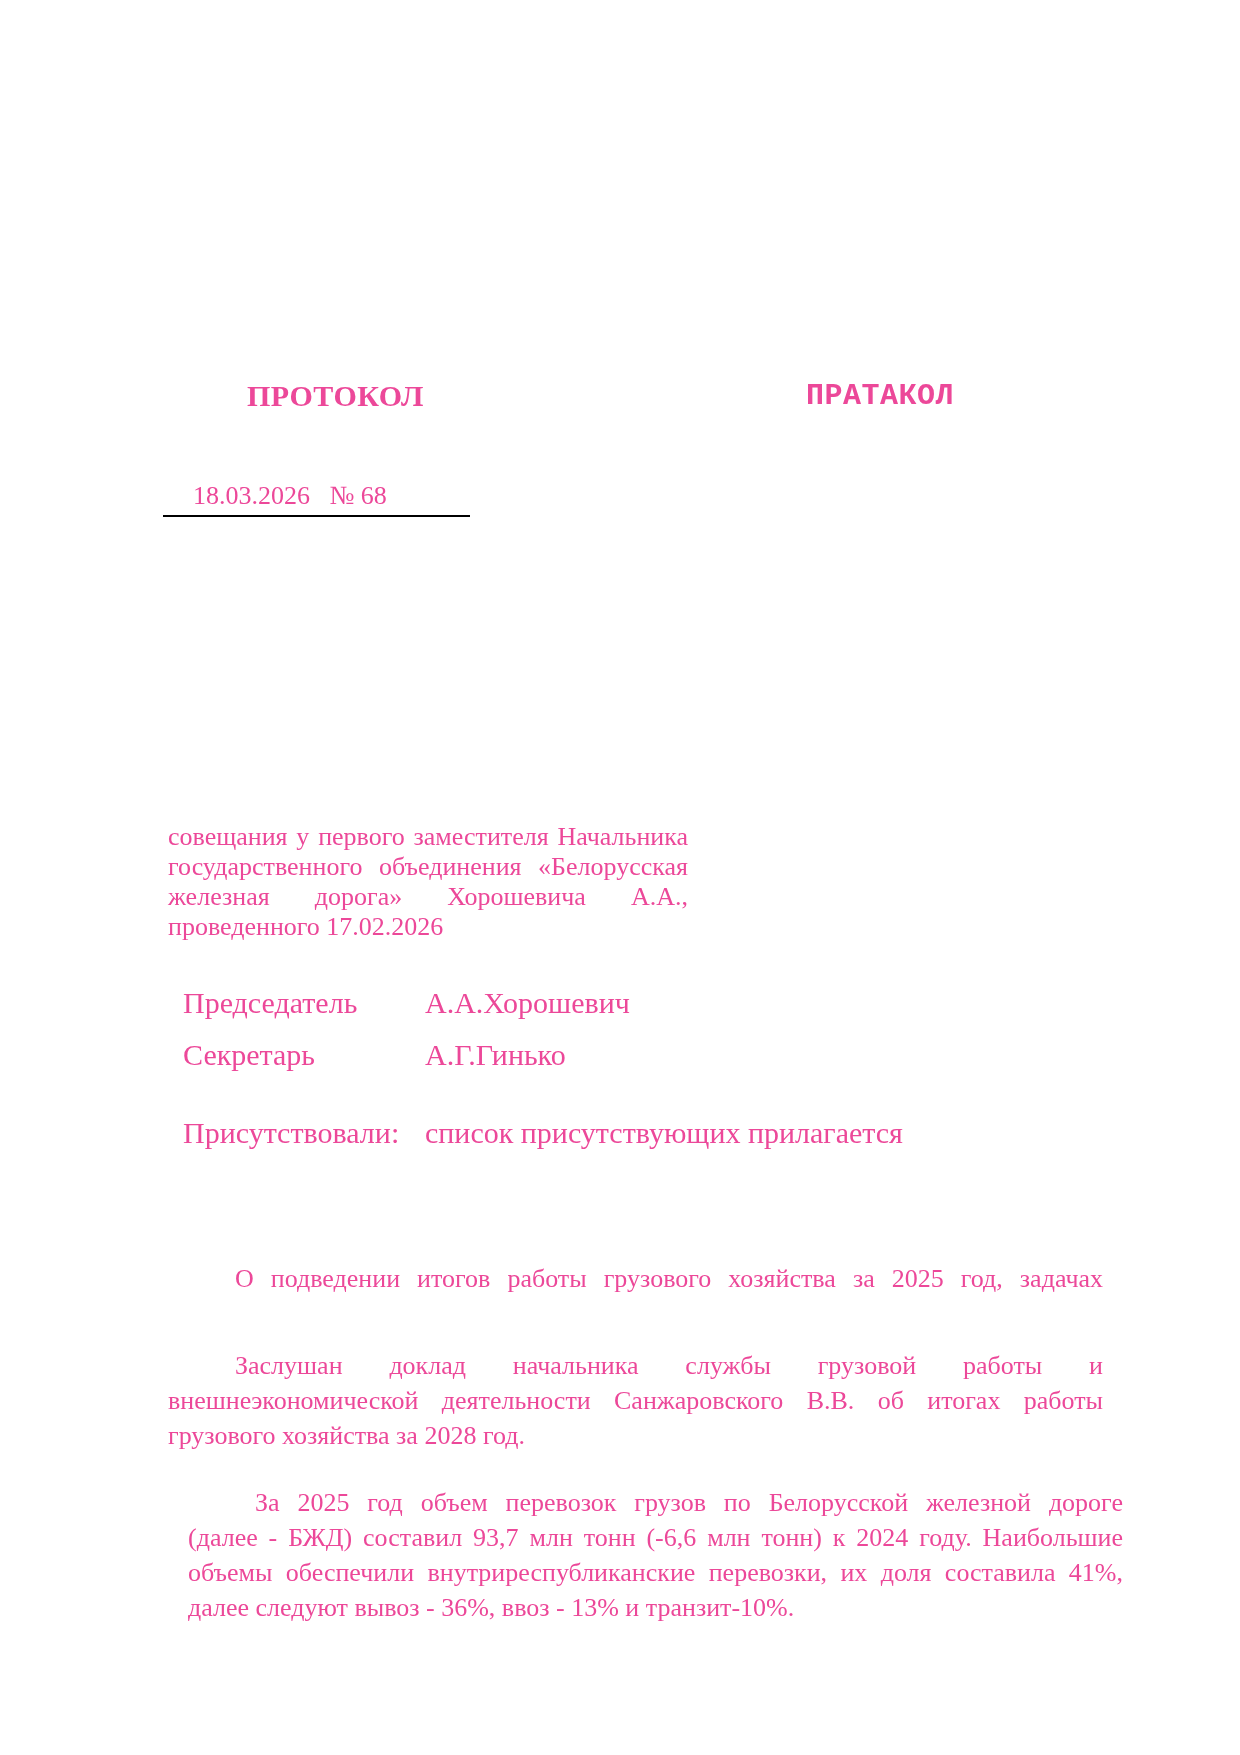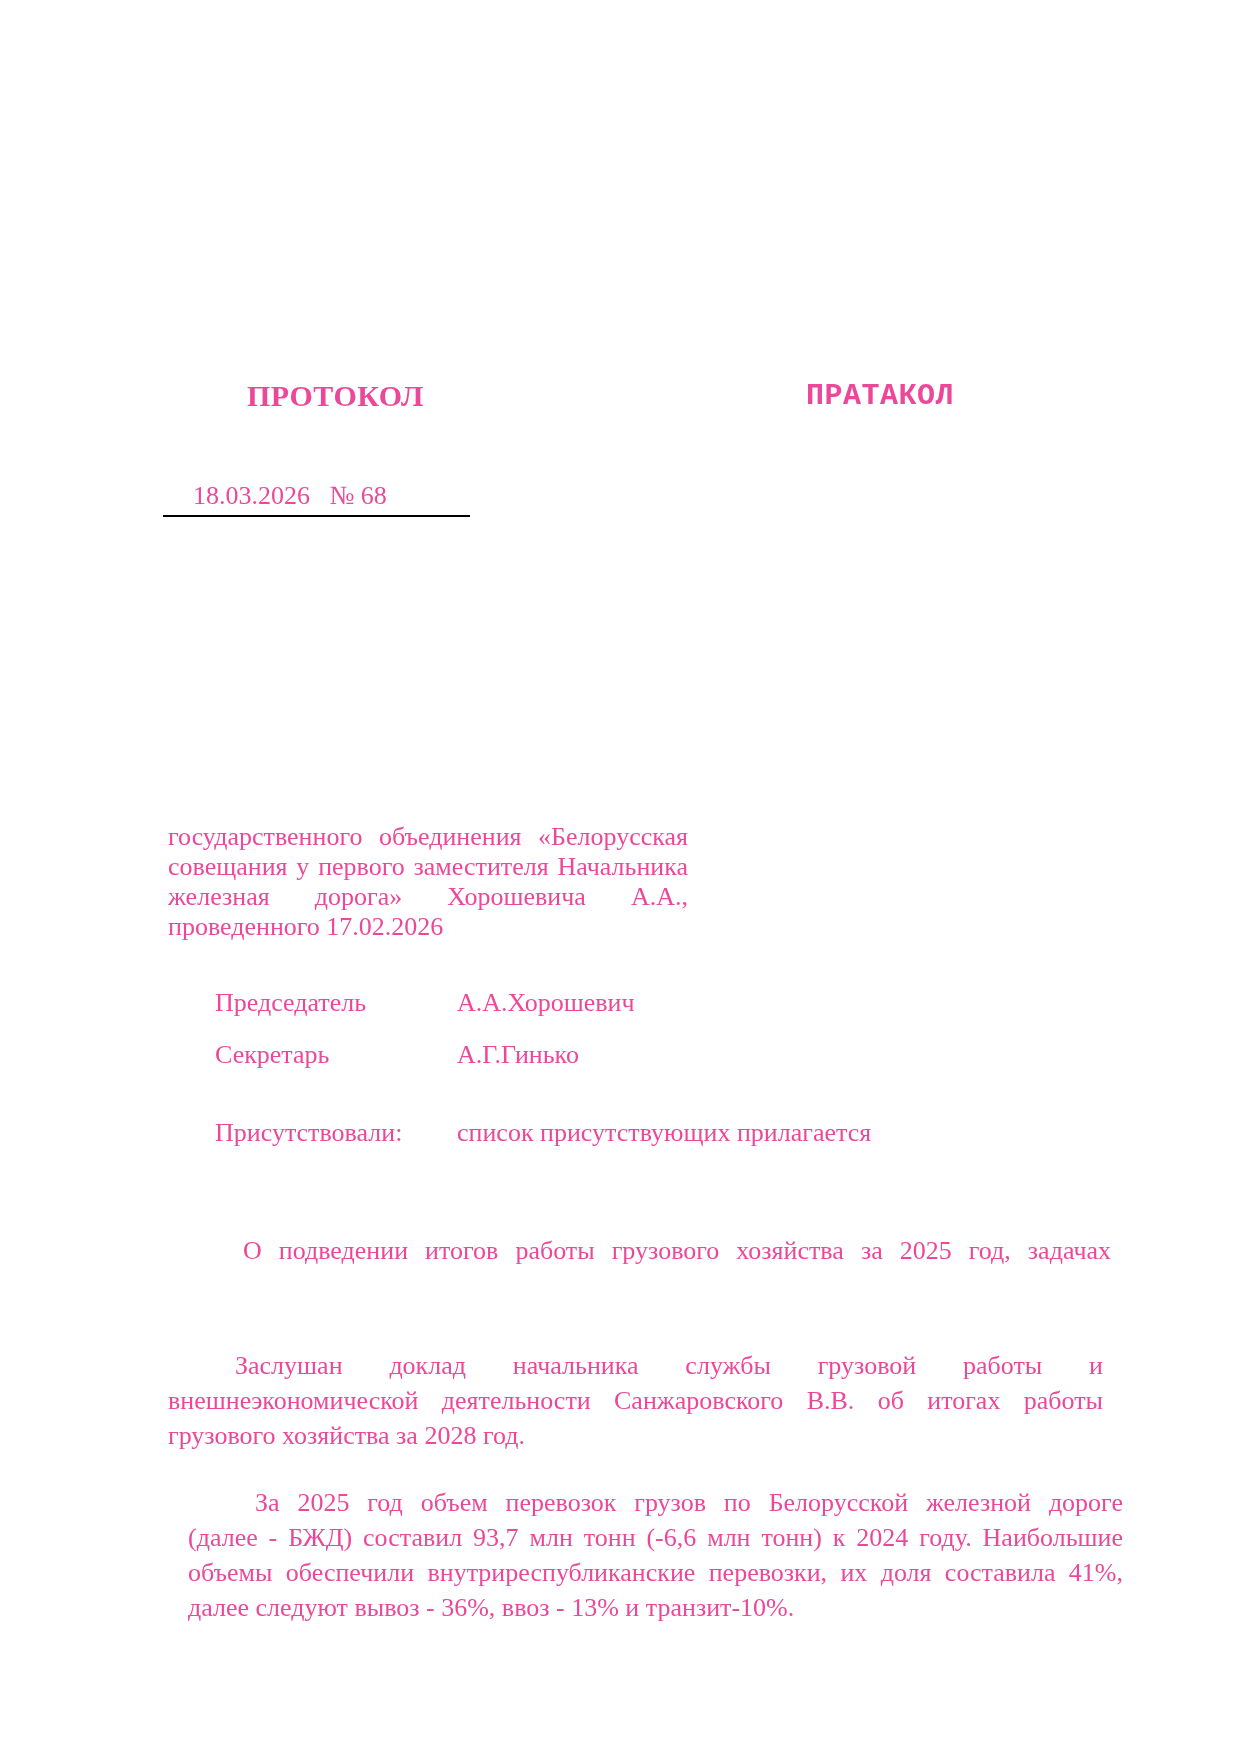--- a/index.html
+++ b/index.html
@@ -36,36 +36,35 @@
     border-bottom: 2px solid #000000;
     padding-bottom: 3px;
     white-space: nowrap;
   }
   .dl-date { margin-left: 30px; }
   .dl-no   { margin-left: 13px; }
   .dl-num  { }
 
   .text-block { position: absolute; left: 168px; font-size: 26px; }
   .addressee   { top: 822px;  width: 520px; line-height: 30px; }
-  .subject     { top: 1235px; width: 935px; line-height: 31px; margin-left: 8px; }
+  .subject     { top: 1263px; width: 935px; line-height: 31px; }
   .body-para-1 { top: 1348px; width: 935px; line-height: 35px; }
   .body-para-2 { top: 1485px; width: 935px; line-height: 35px; margin-left: 20px; }
 
   .line { text-align: left; }
   .line.just { text-align: justify; text-align-last: justify; }
   .line.ind  { padding-left: 67px; }
 
   .meta {
     position: absolute;
     top: 986px;
     left: 183px;
     width: 920px;
-    font-size: 26px;
+    font-size: 30px;
     line-height: 34px;
-    margin-left: 32px;
   }
   .meta-row { display: flex; }
   .meta-row + .meta-row { margin-top: 18px; }
   .meta-row:last-of-type { margin-top: 44px; }
   .meta-label { width: 242px; flex: none; }
   .meta-value { flex: 1; }
 </style>
 </head>
 <body>
 
@@ -77,23 +76,23 @@
   <div class="date-line">
     <span class="date-underline">
       <span class="dl-date">18.03.2026</span>
       <span class="dl-no">№</span>
       <span class="dl-num">68</span>
     </span>
   </div>
 
   <div class="text-block addressee">
 
+      <div class="line just">совещания у первого заместителя Начальника</div>
+
       <div class="line just">государственного объединения «Белорусская</div>
-
-      <div class="line just">совещания у первого заместителя Начальника</div>
 
       <div class="line just">железная дорога» Хорошевича&nbsp;А.А.,</div>
 
       <div class="line">проведенного 17.02.2026</div>
     </div>
 
   <div class="meta">
 
       <div class="meta-row">
         <span class="meta-label">Председатель</span>

